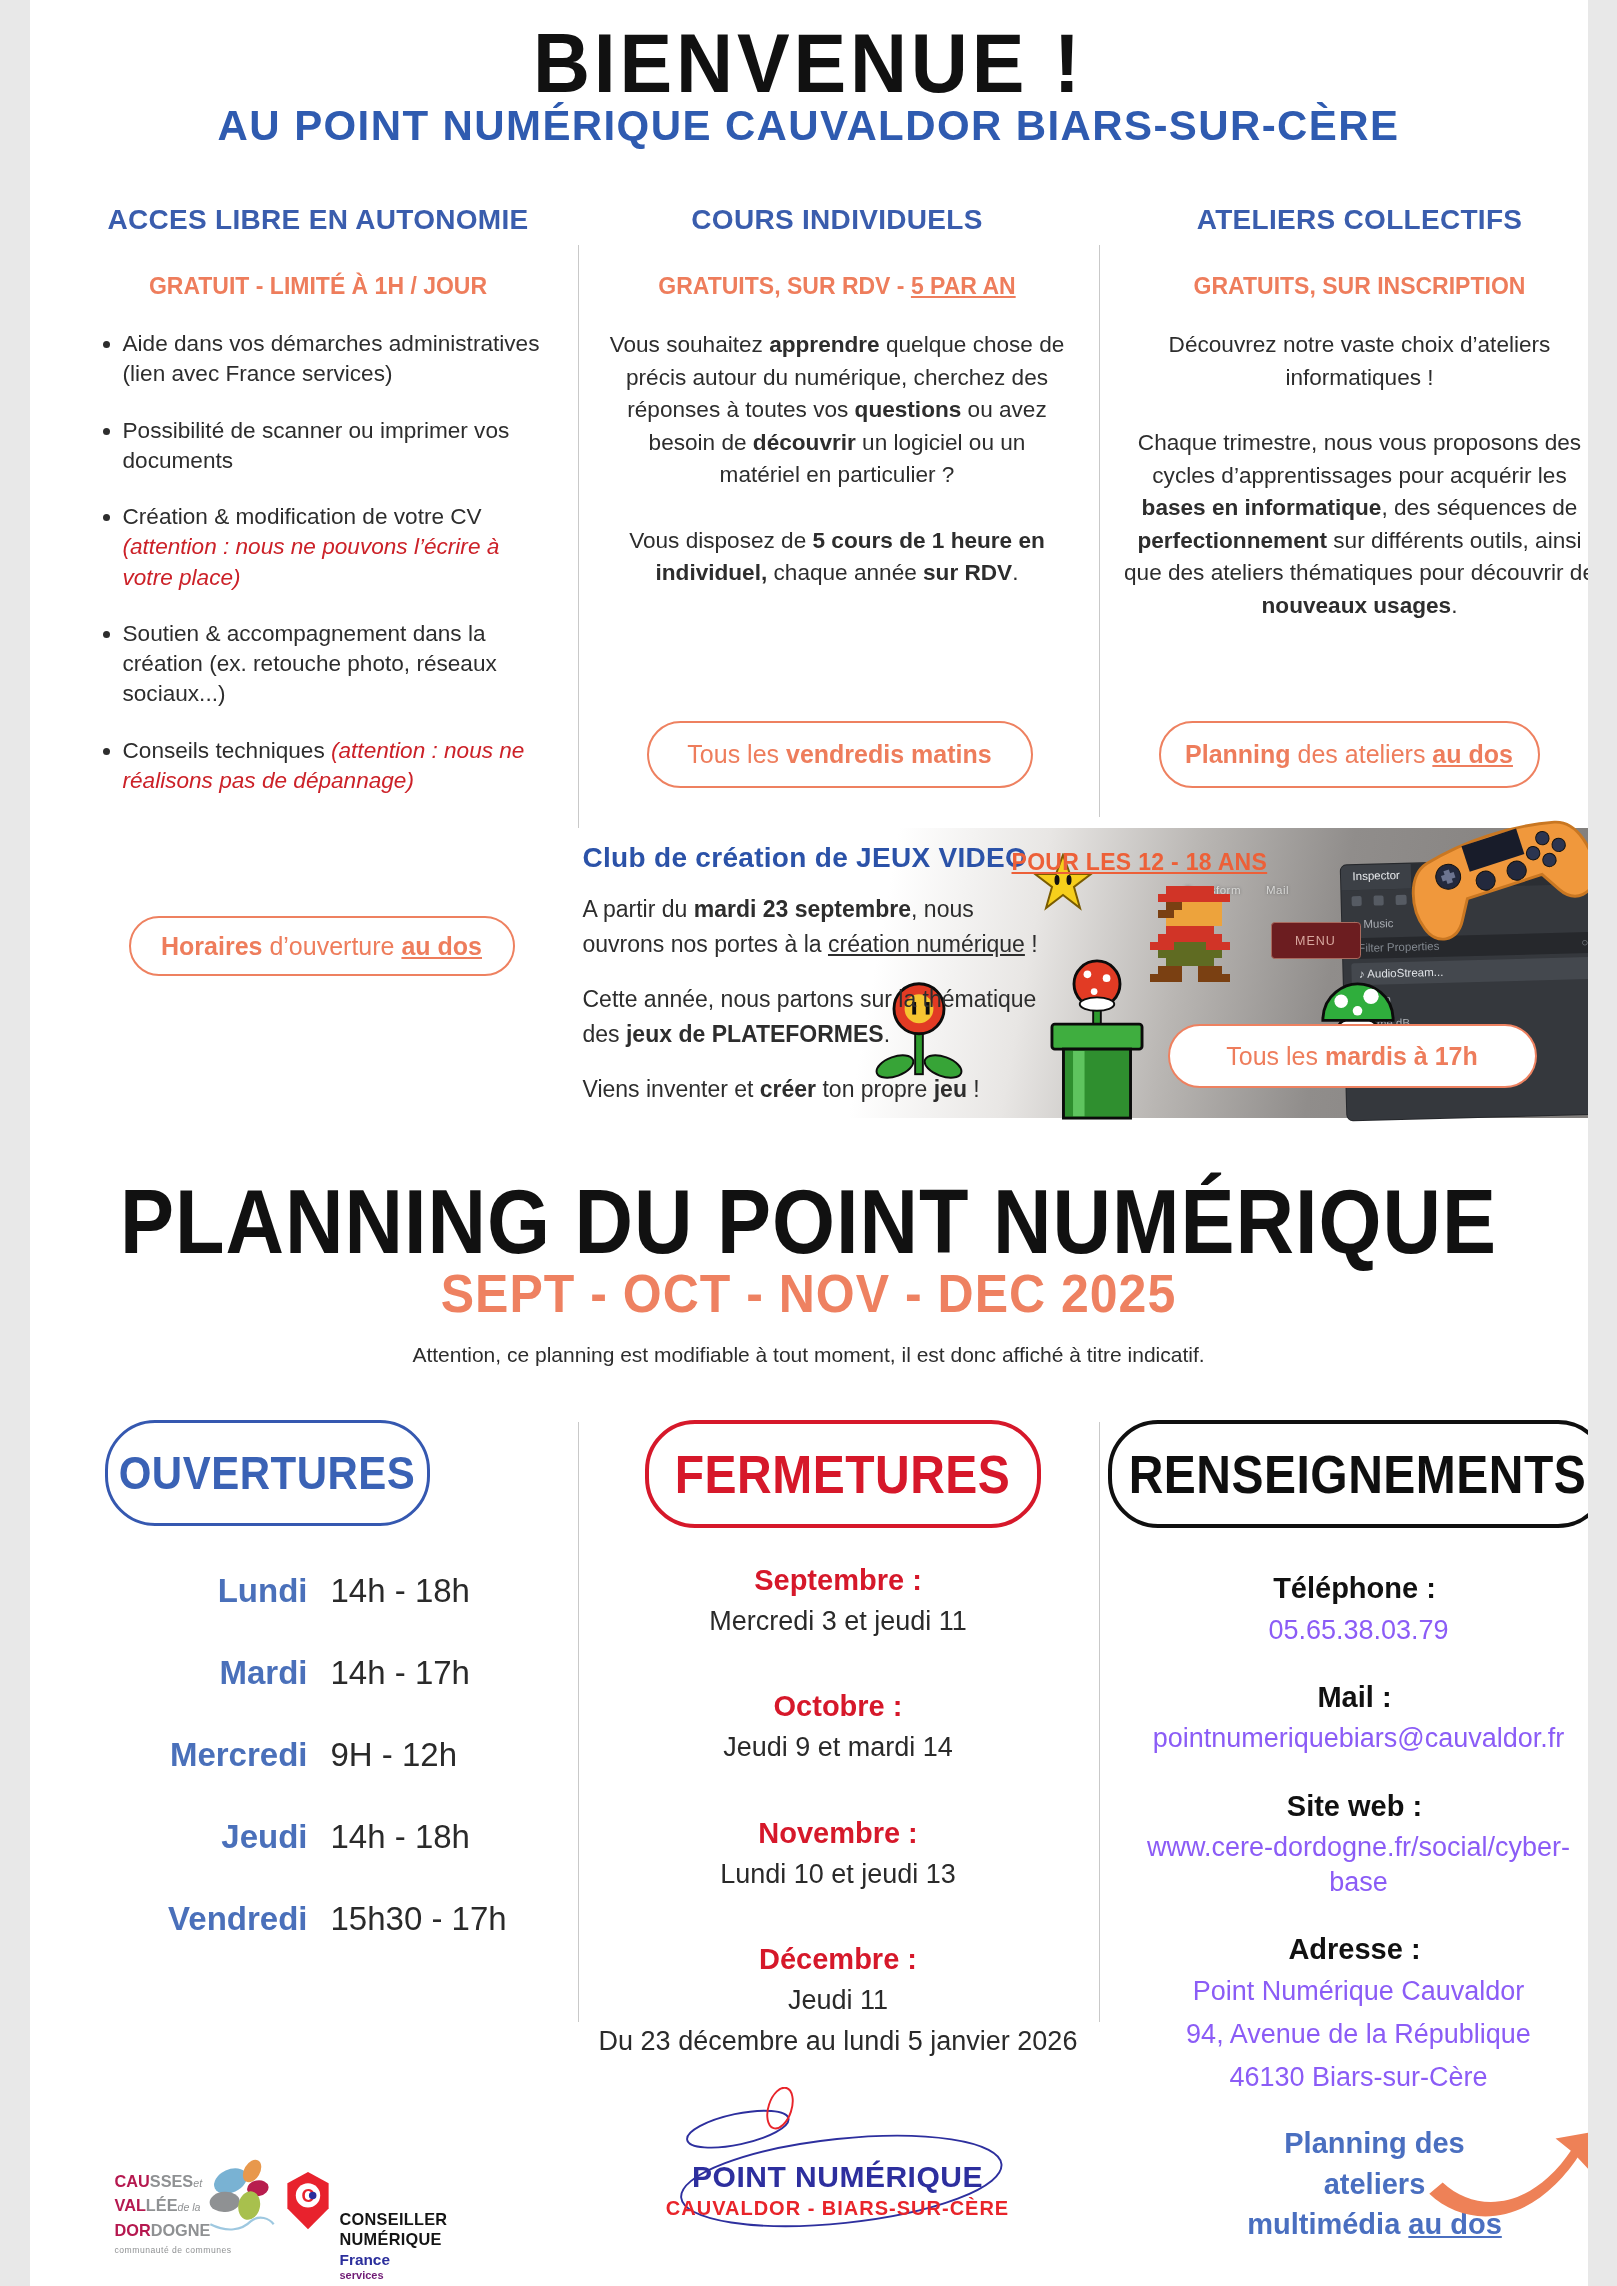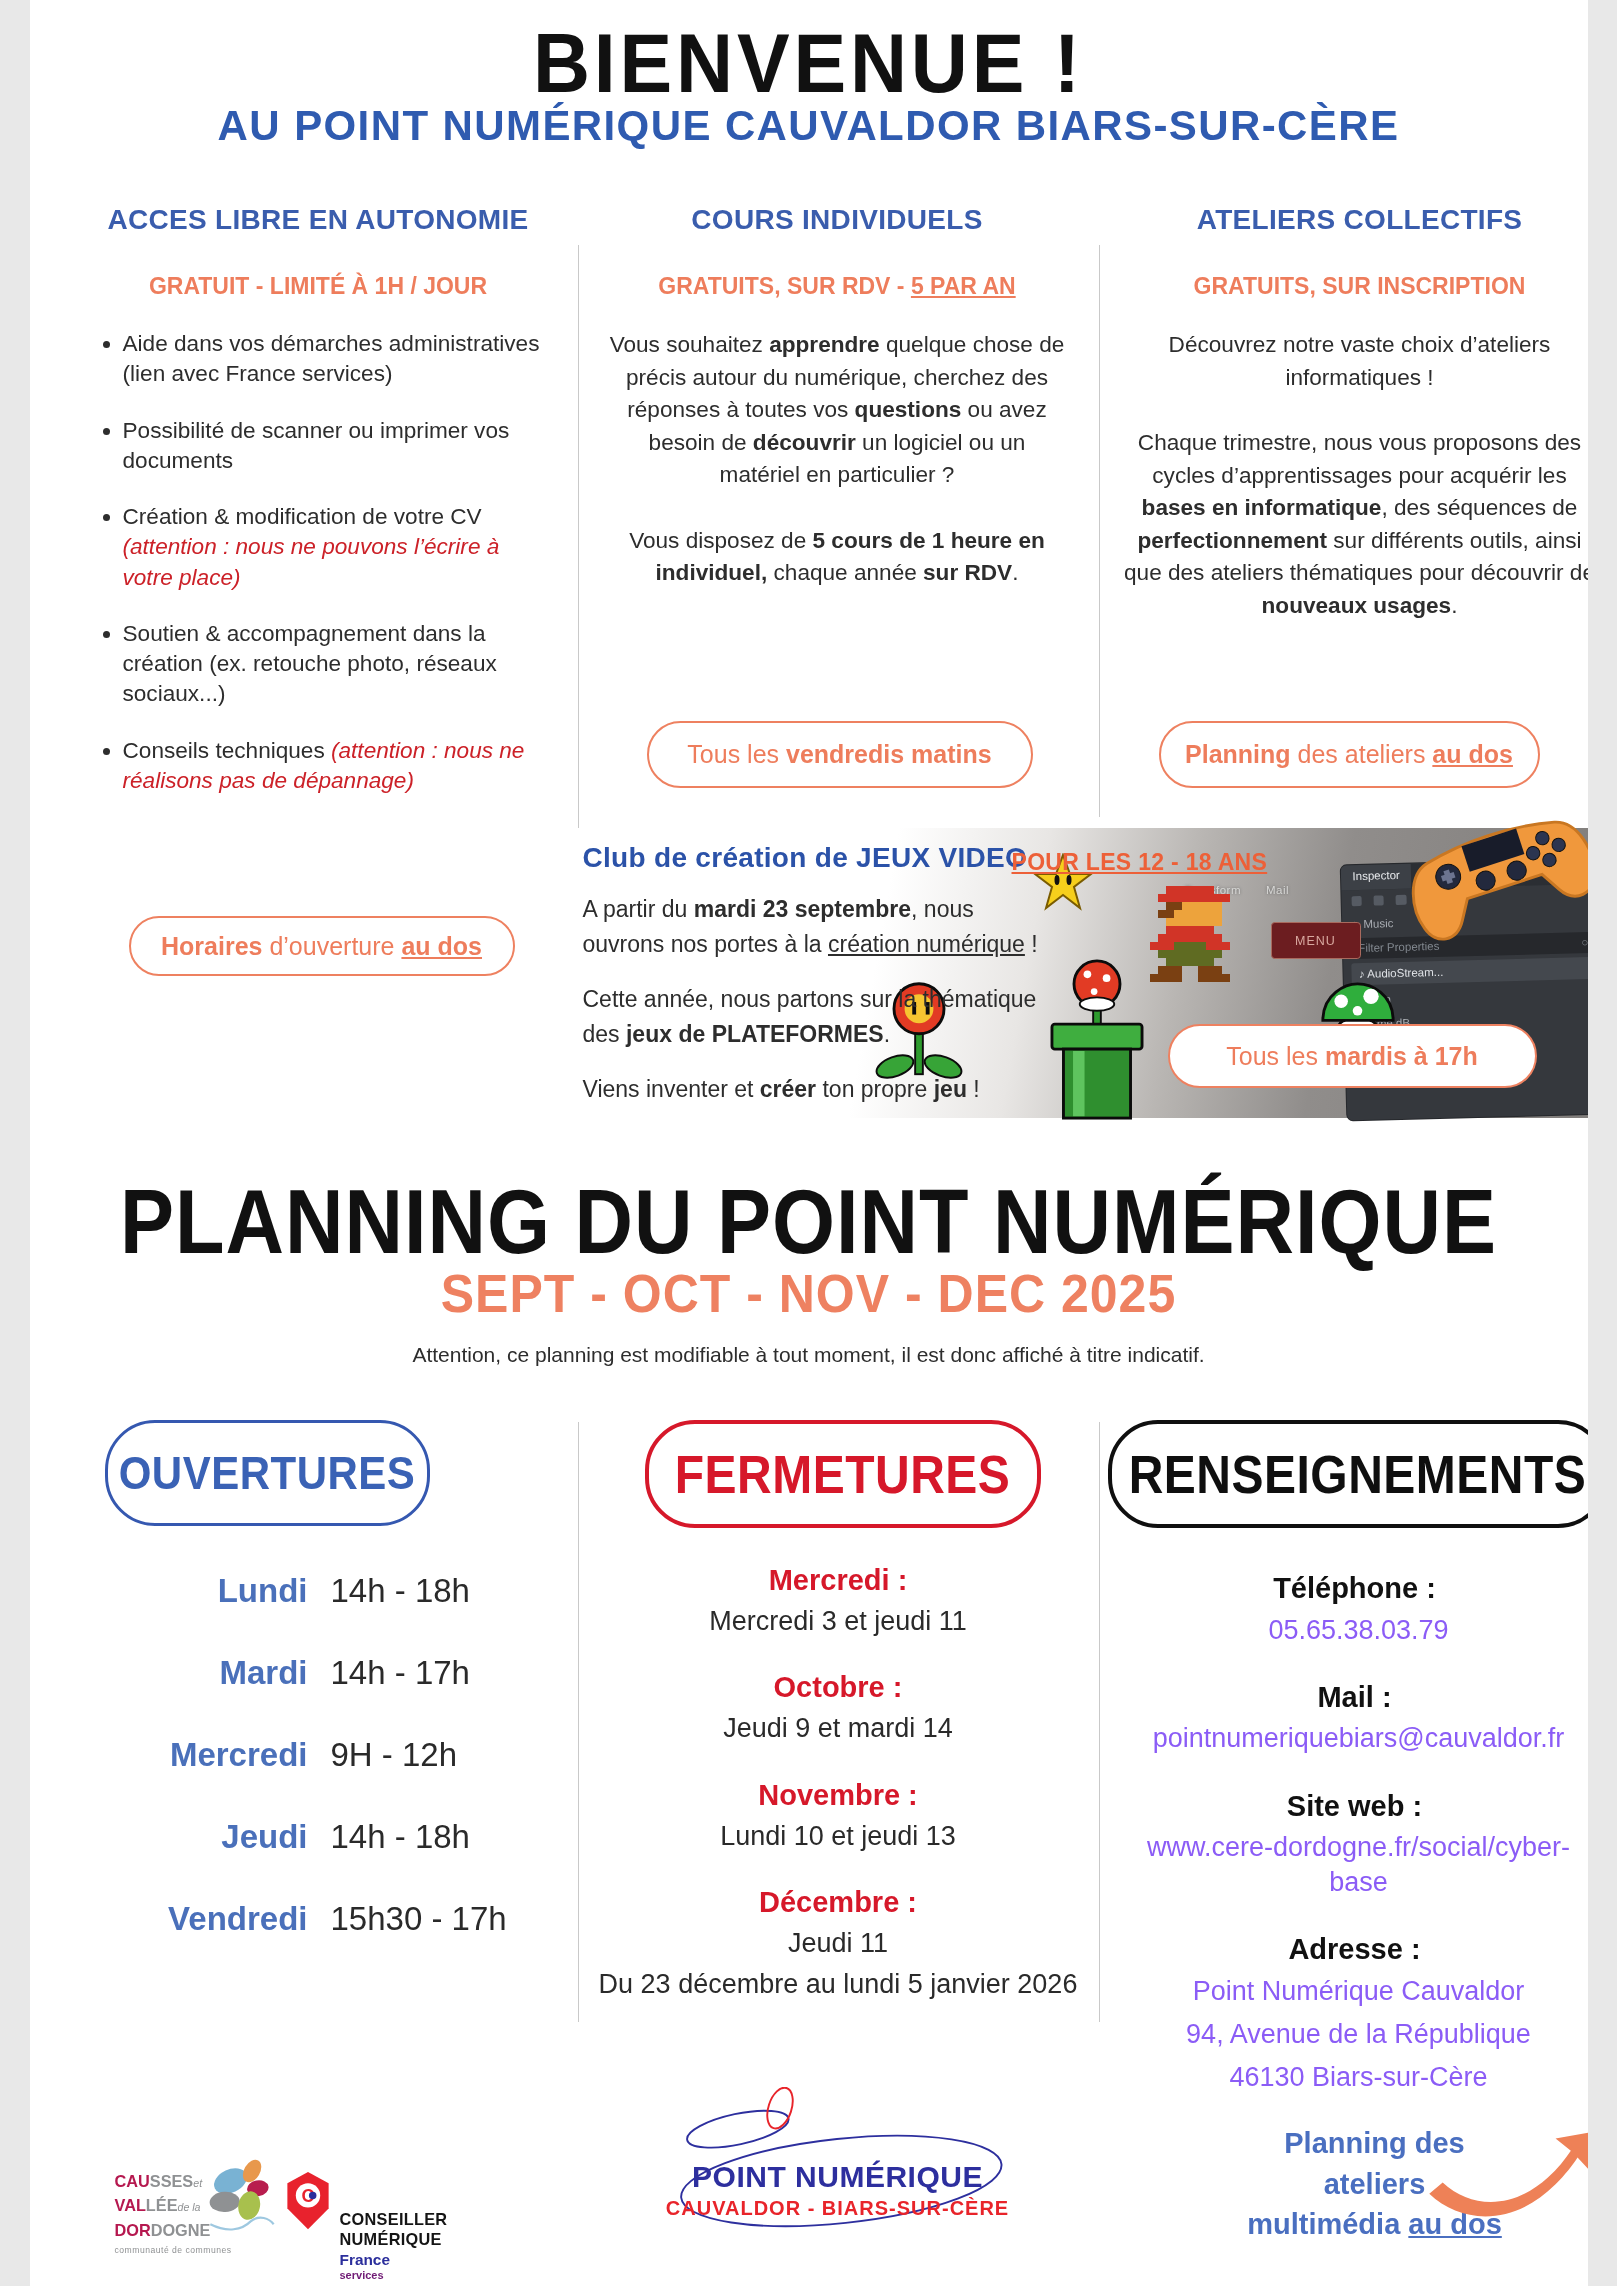--- a/index.html
+++ b/index.html
@@ -56,21 +56,21 @@
   .pill-ouv span{color:#3a62b5;font-size:42px;}
   .pill-fer{left:615px;top:1420px;width:388px;height:100px;border:4.8px solid #d6182a;}
   .pill-fer span{color:#d6182a;font-size:48px;}
   .pill-ren{left:1078px;top:1420px;width:492px;height:100px;border:4.8px solid #0f0f0f;}
   .pill-ren span{color:#0f0f0f;font-size:48px;}
   .ouv-list{left:91px;top:1572px;width:403px;}
   .ouv-row{display:grid;grid-template-columns:187px auto;column-gap:23px;align-items:baseline;height:82px;}
   .ouv-day{font-weight:bold;color:#4a70ba;font-size:33px;text-align:right;}
   .ouv-hours{font-size:33px;color:#2a2a2a;}
   .fer-block{left:555px;top:1564px;width:507px;text-align:center;}
-  .fer-month{color:#d6182a;font-weight:bold;font-size:29px;margin-top:33px;}
+  .fer-month{color:#d6182a;font-weight:bold;font-size:29px;margin-top:52px;}
   .fer-month:first-child{margin-top:0;}
   .fer-line{font-size:27px;color:#2a2a2a;margin-top:7.7px;line-height:1.25;}
   .ren-block{left:1084px;top:1572px;width:482px;text-align:center;}
   .ren-label{font-weight:bold;font-size:29px;color:#111;margin-top:33px;}
   .ren-label:first-child{margin-top:0;}
   .ren-line{font-size:27px;color:#8b5cf6;margin-top:7.7px;line-height:1.3;margin-left:8px;}
   
   .cvd-text{left:85px;top:2169px;font-size:16.3px;font-weight:bold;line-height:1.5;color:#8f9193;}
   .cvd-strong{color:#b5184f;}
   .cvd-small{font-size:10.6px;font-weight:normal;font-style:italic;}
@@ -299,21 +299,21 @@
         <span class="ouv-day">Jeudi</span>
         <span class="ouv-hours">14h - 18h</span>
       </div>
     <div class="ouv-row">
         <span class="ouv-day">Vendredi</span>
         <span class="ouv-hours">15h30 - 17h</span>
       </div>
   </div>
 
   <div class="abs fer-block">
-    <div class="fer-month">Mercredi :</div>
+    <div class="fer-month">Septembre :</div>
     <div class="fer-line">Mercredi 3 et jeudi 11</div>
     <div class="fer-month">Octobre :</div>
     <div class="fer-line">Jeudi 9 et mardi 14</div>
     <div class="fer-month">Novembre :</div>
     <div class="fer-line">Lundi 10 et jeudi 13</div>
     <div class="fer-month">Décembre :</div>
     <div class="fer-line">Jeudi 11</div>
     <div class="fer-line">Du 23 décembre au lundi 5 janvier 2026</div>
   </div>
 

